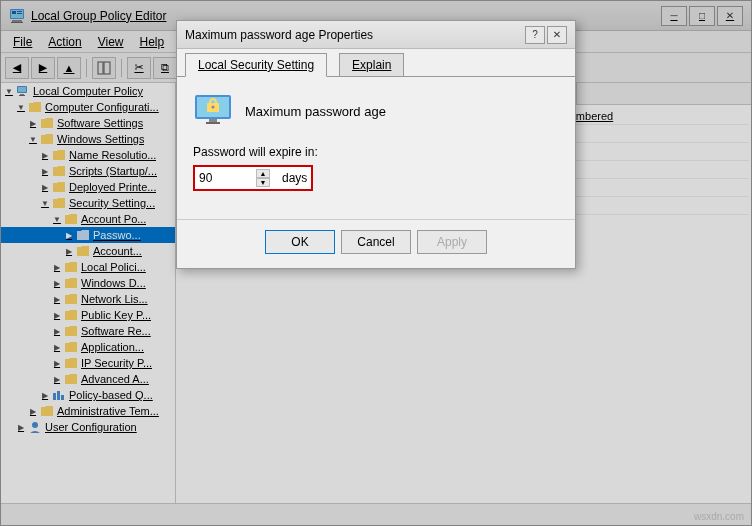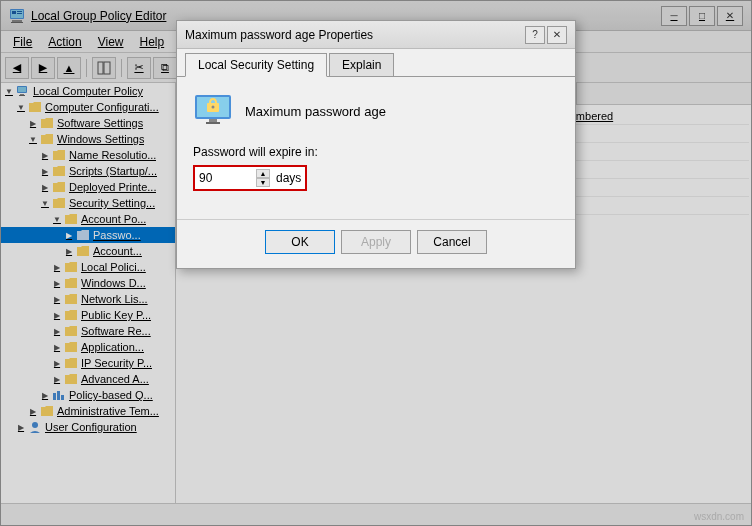--- a/index.html
+++ b/index.html
@@ -299,22 +299,23 @@
       padding: 4px 8px 0;
     }
 
     .dialog-tab {
       padding: 4px 12px;
       font-size: 12px;
       cursor: pointer;
       border: 1px solid #999;
       border-bottom: none;
       background: #e0e0e0;
-      margin-right: 2px;
+      margin-right: 12px;
       position: relative;
+      text-decoration: underline;
     }
 
     .dialog-tab.active {
       background: #f0f0f0;
       border-bottom: 1px solid #f0f0f0;
       z-index: 1;
       margin-bottom: -1px;
     }
 
     
@@ -834,28 +835,28 @@
       </div>
 
       <div class="dialog-section">
         <div class="dialog-label">Password will expire in:</div>
         <div class="dialog-input-wrapper" style="display:inline-flex; align-items:center; border: 2px solid #cc0000; padding: 2px 4px; background:white;">
           <input type="number" class="dialog-number-input" value="90" style="width: 55px; border: none; outline: none; font-size: 12px; font-family: inherit;">
           <div class="dialog-spinner">
             <button class="spinner-btn">▲</button>
             <button class="spinner-btn">▼</button>
           </div>
-          <span style="margin-left:6px; font-size:12px;">days</span>
+          <span style="margin-left:12px; font-size:12px;">days</span>
         </div>
       </div>
 
     </div>
 
     <div class="dialog-buttons">
       <button class="dlg-btn primary">OK</button>
+      <button class="dlg-btn">Cancel</button>
       <button class="dlg-btn" disabled="" style="color:#aaa;">Apply</button>
-      <button class="dlg-btn">Cancel</button>
     </div>
 
   </div>
 </div>
 
 <div class="watermark">wsxdn.com</div>
 
 </body></html>

